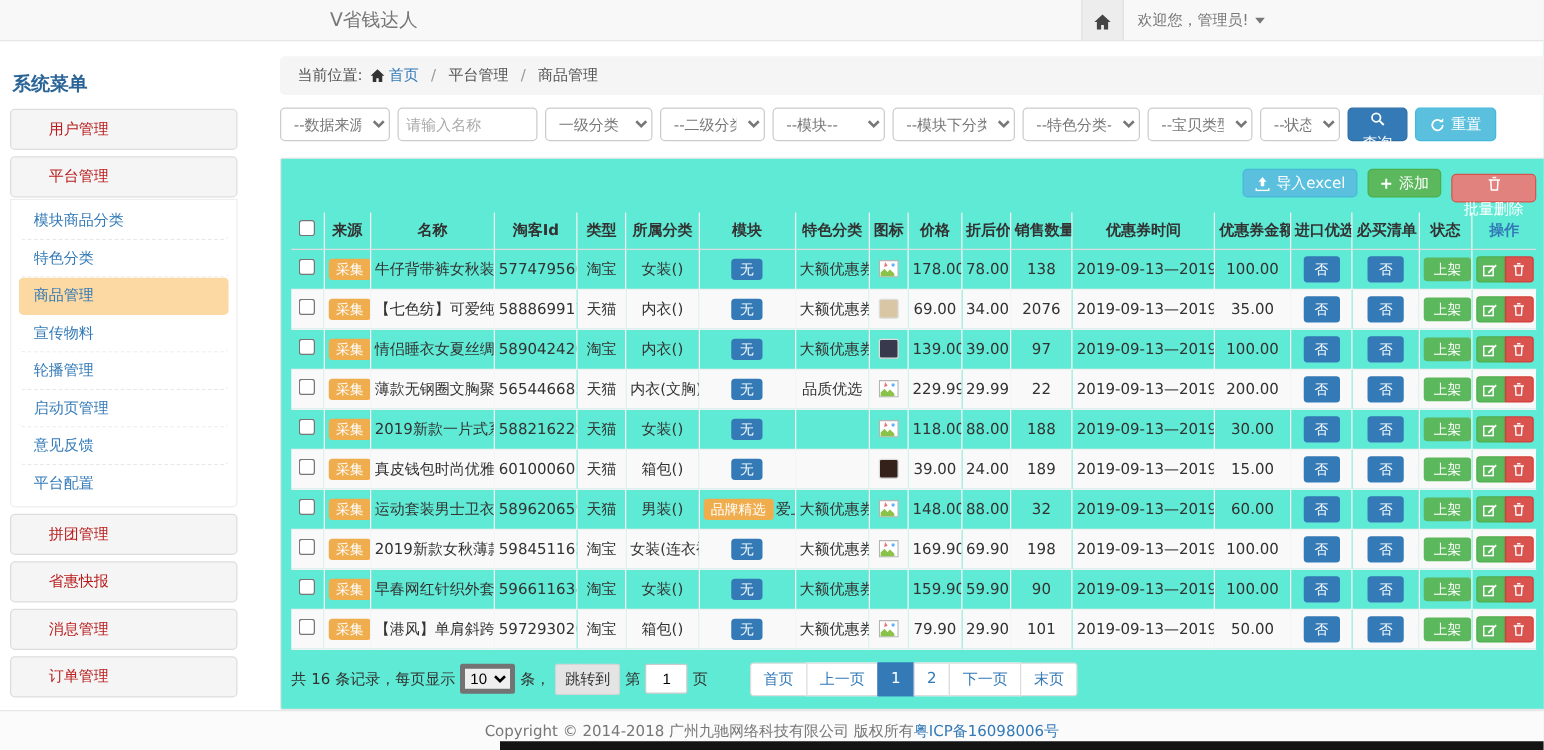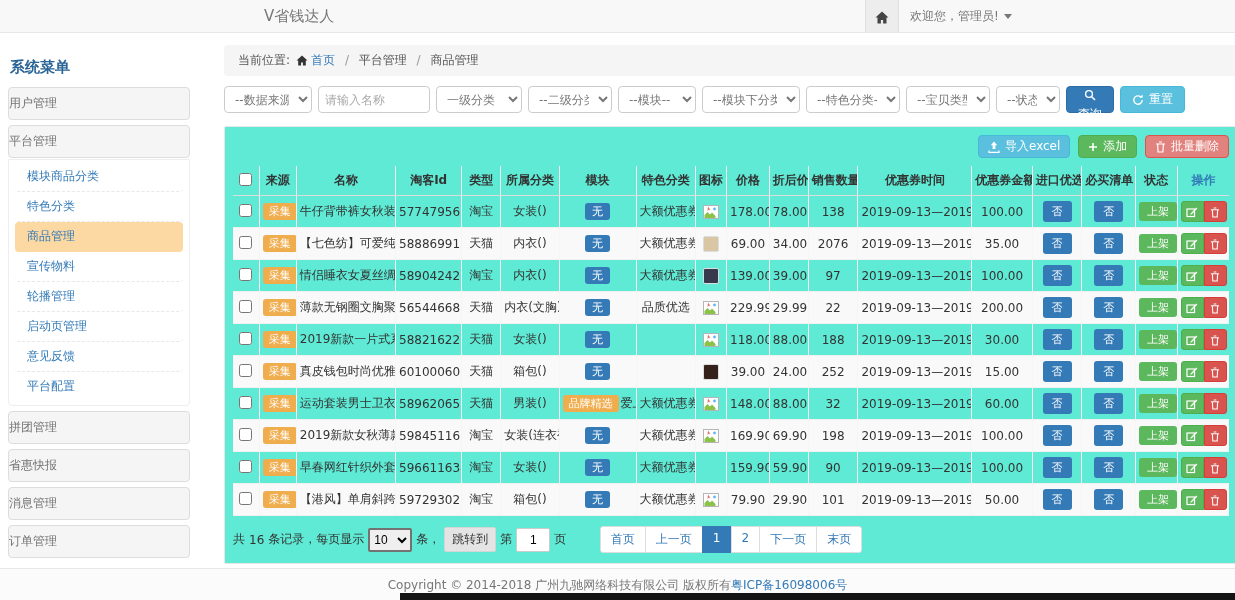--- a/index.html
+++ b/index.html
@@ -14,21 +14,21 @@
   .brand { position:absolute; left:245px; top:0; line-height:32px; font-size:15px; color:#777;margin-left:19px; }
   .home-box { position:absolute; left:865px; top:0; width:34px; height:32px;
     background:#ededed; border-left:1px solid #e0e0e0; border-right:1px solid #e0e0e0;
     text-align:center; line-height:34px; cursor:pointer; }
   .welcome { position:absolute; left:910px; top:0; line-height:32px; color:#777; cursor:pointer; }
   .welcome .caret { margin-left:5px; }
   
   .sidebar { position:absolute; left:8px; top:52px; width:182px; z-index:1; }
   .side-title { color:#2a6496; font-weight:bold; font-size:15px; margin:6px 0 10px 2px; }
   .side-heading { background:#f5f5f5; border:1px solid #ddd; border-radius:4px;
-    padding:7px 0; color:#737373; margin-bottom:5px; cursor:pointer; }
+    padding:7px 30px; color:#b91c1c; margin-bottom:5px; cursor:pointer; }
   .side-sub { background:#fff; border:1px solid #eee; border-radius:0 0 4px 4px;
     margin:-4px 0 5px 0; padding:2px 6px 4px 6px; }
   .side-sub-item { color:#337ab7; padding:6px 12px; border-bottom:1px dashed #e8e8e8;
     cursor:pointer; border-radius:4px; }
   .side-sub-item:last-child { border-bottom:none; }
   .side-sub-item.active { background:#fcd9a3; border-bottom-color:transparent; }
   
   .main { position:absolute; left:224px; top:45px; width:1014px; }
   .breadcrumb { background:#f5f5f5; border-radius:4px; padding:7px 14px; margin-bottom:10px; color:#555; }
   .breadcrumb .home-link { color:#337ab7; cursor:pointer; }
@@ -39,21 +39,21 @@
   .f-select, .f-input { height:27px; border:1px solid #ccc; border-radius:4px;
     font-size:12px; color:#777; padding:2px 6px; background:#fff;
     font-family:"DejaVu Sans", sans-serif; }
   .f-input::placeholder { color:#aaa; }
   .btn { height:27px; border-radius:4px; border:1px solid transparent; color:#fff;
     font-size:12px; padding:0 11px; display:inline-flex; align-items:center; gap:5px;
     cursor:pointer; font-family:"DejaVu Sans", sans-serif; white-space:nowrap; }
   .btn-primary { background:#337ab7; border-color:#2e6da4;flex-direction:column; }
   .btn-info    { background:#5bc0de; border-color:#46b8da; }
   .btn-success { background:#5cb85c; border-color:#4cae4c; }
-  .btn-danger  { background:#e2827e; border-color:#d9534f; }
+  .btn-danger  { background:#e2827e; border-color:#d9534f;flex-direction:column; }
   .btn-sm { height:23px; padding:0 9px; }
   
   .panel { background:#5eead4; border:1px solid #e7e7e7; border-radius:2px; padding:8px 8px 10px 8px; }
   .toolbar { text-align:right; margin-bottom:8px; }
   .toolbar .btn { margin-left:4px; }
   table.grid { width:100%; border-collapse:collapse; table-layout:fixed; }
   .grid th { font-weight:bold; font-size:12px; color:#333; padding:6px 3px;
     border-bottom:1px solid #ddd; border-right:1px solid #f2f2f2; text-align:center;
     white-space:nowrap; overflow:hidden; }
   .grid th.op-col { color:#337ab7; }
@@ -67,21 +67,21 @@
   .flag-btn { background:#337ab7; color:#fff; padding:3px 9px; border-radius:3px; font-size:11px; cursor:pointer; display:inline-block; }
   .module-text { margin-left:2px; }
   .thumb { display:inline-block; width:16px; height:16px; border-radius:2px; vertical-align:middle; border:1px solid #ddd; }
   .op-btn { display:inline-flex; align-items:center; justify-content:center;
     width:23px; height:21px; cursor:pointer; vertical-align:middle; }
   .op-edit { background:#5cb85c; border:1px solid #4cae4c; border-radius:3px 0 0 3px; }
   .op-del  { background:#d9534f; border:1px solid #d43f3a; border-radius:0 3px 3px 0; }
   
   .page-row { display:flex; align-items:center; margin-top:10px; }
   .page-summary { flex:1; display:flex; align-items:center; gap:4px; color:#333; }
-  .page-size-select { height:24px; width:44px; border:2px solid #737373; border-radius:2px; font-size:12px; }
+  .page-size-select { height:24px; width:44px; border:4px solid #737373; border-radius:2px; font-size:12px; }
   .jump-chip { background:#e4e4e4; border:1px solid #d5d5d5; border-radius:2px;
     padding:3px 7px; color:#333; cursor:pointer; }
   .jump-input { width:34px; height:24px; border:1px solid #ccc; border-radius:2px; text-align:center; font-size:12px; }
   .pager { display:inline-flex; }
   .page-btn { padding:4px 10px; border:1px solid #ddd; color:#337ab7; background:#fff;
     margin-left:-1px; cursor:pointer; text-decoration:none; }
   .page-btn:first-child { border-radius:3px 0 0 3px; margin-left:0; }
   .page-btn:last-child { border-radius:0 3px 3px 0; }
   .page-btn.active { background:#337ab7; border-color:#337ab7; color:#fff; }
   .pager-spacer { flex:1; }
@@ -145,21 +145,21 @@
     <span class="sep">/</span>
     <span>商品管理</span>
   </div>
 
   <div class="filter-bar">
     <span style="display:inline-flex;gap:6px;">
         <select class="f-select" style="width: 88px;"><option>--数据来源--</option></select>
         <input class="f-input" placeholder="请输入名称" style="width: 112px;">
         <select class="f-select" style="width: 86px;"><option>一级分类</option></select>
         <select class="f-select" style="width: 84px;"><option>--二级分类--</option></select>
-        <select class="f-select" style="width: 78px;"><option>--模块--</option></select>
+        <select class="f-select" style="width: 90px;"><option>--模块--</option></select>
         <select class="f-select" style="width: 98px;"><option>--模块下分类--</option></select>
         <select class="f-select" style="width: 94px;"><option>--特色分类--</option></select>
         <select class="f-select" style="width: 84px;"><option>--宝贝类型--</option></select>
         <select class="f-select" style="width: 64px;"><option>--状态--</option></select>
       </span>
     <button class="btn btn-primary">
       <span><svg width="12" height="12" viewBox="0 0 12 12">
             <circle cx="5" cy="5" r="3.4" fill="none" stroke="#fff" stroke-width="1.4"></circle>
             <path d="M7.7 7.7L11 11" stroke="#fff" stroke-width="1.6"></path>
           </svg></span>
@@ -406,21 +406,21 @@
             <td><span class="badge-orange">采集</span></td>
             <td>真皮钱包时尚优雅女士...</td>
             <td>601000601341</td>
             <td>天猫</td>
             <td>箱包()</td>
             <td><span class="badge-blue">无</span></td>
             <td></td>
             <td><span class="thumb" style="background:#33211a"></span></td>
             <td>39.00</td>
             <td>24.00</td>
-            <td>252</td>
+            <td>189</td>
             <td>2019-09-13—2019-09-20</td>
             <td>15.00</td>
             <td><span class="flag-btn">否</span></td>
             <td><span class="flag-btn">否</span></td>
             <td><span class="badge-green">上架</span></td>
             <td><span class="op-btn op-edit">
                 <span><svg width="12" height="12" viewBox="0 0 12 12">
                     <rect x="1" y="3" width="7.5" height="7.5" fill="none" stroke="#fff" stroke-width="1.2"></rect>
                     <path d="M4.8 7.2l5.6-5.6 1 1-5.6 5.6-1.6.6z" fill="#fff"></path>
                   </svg></span>

